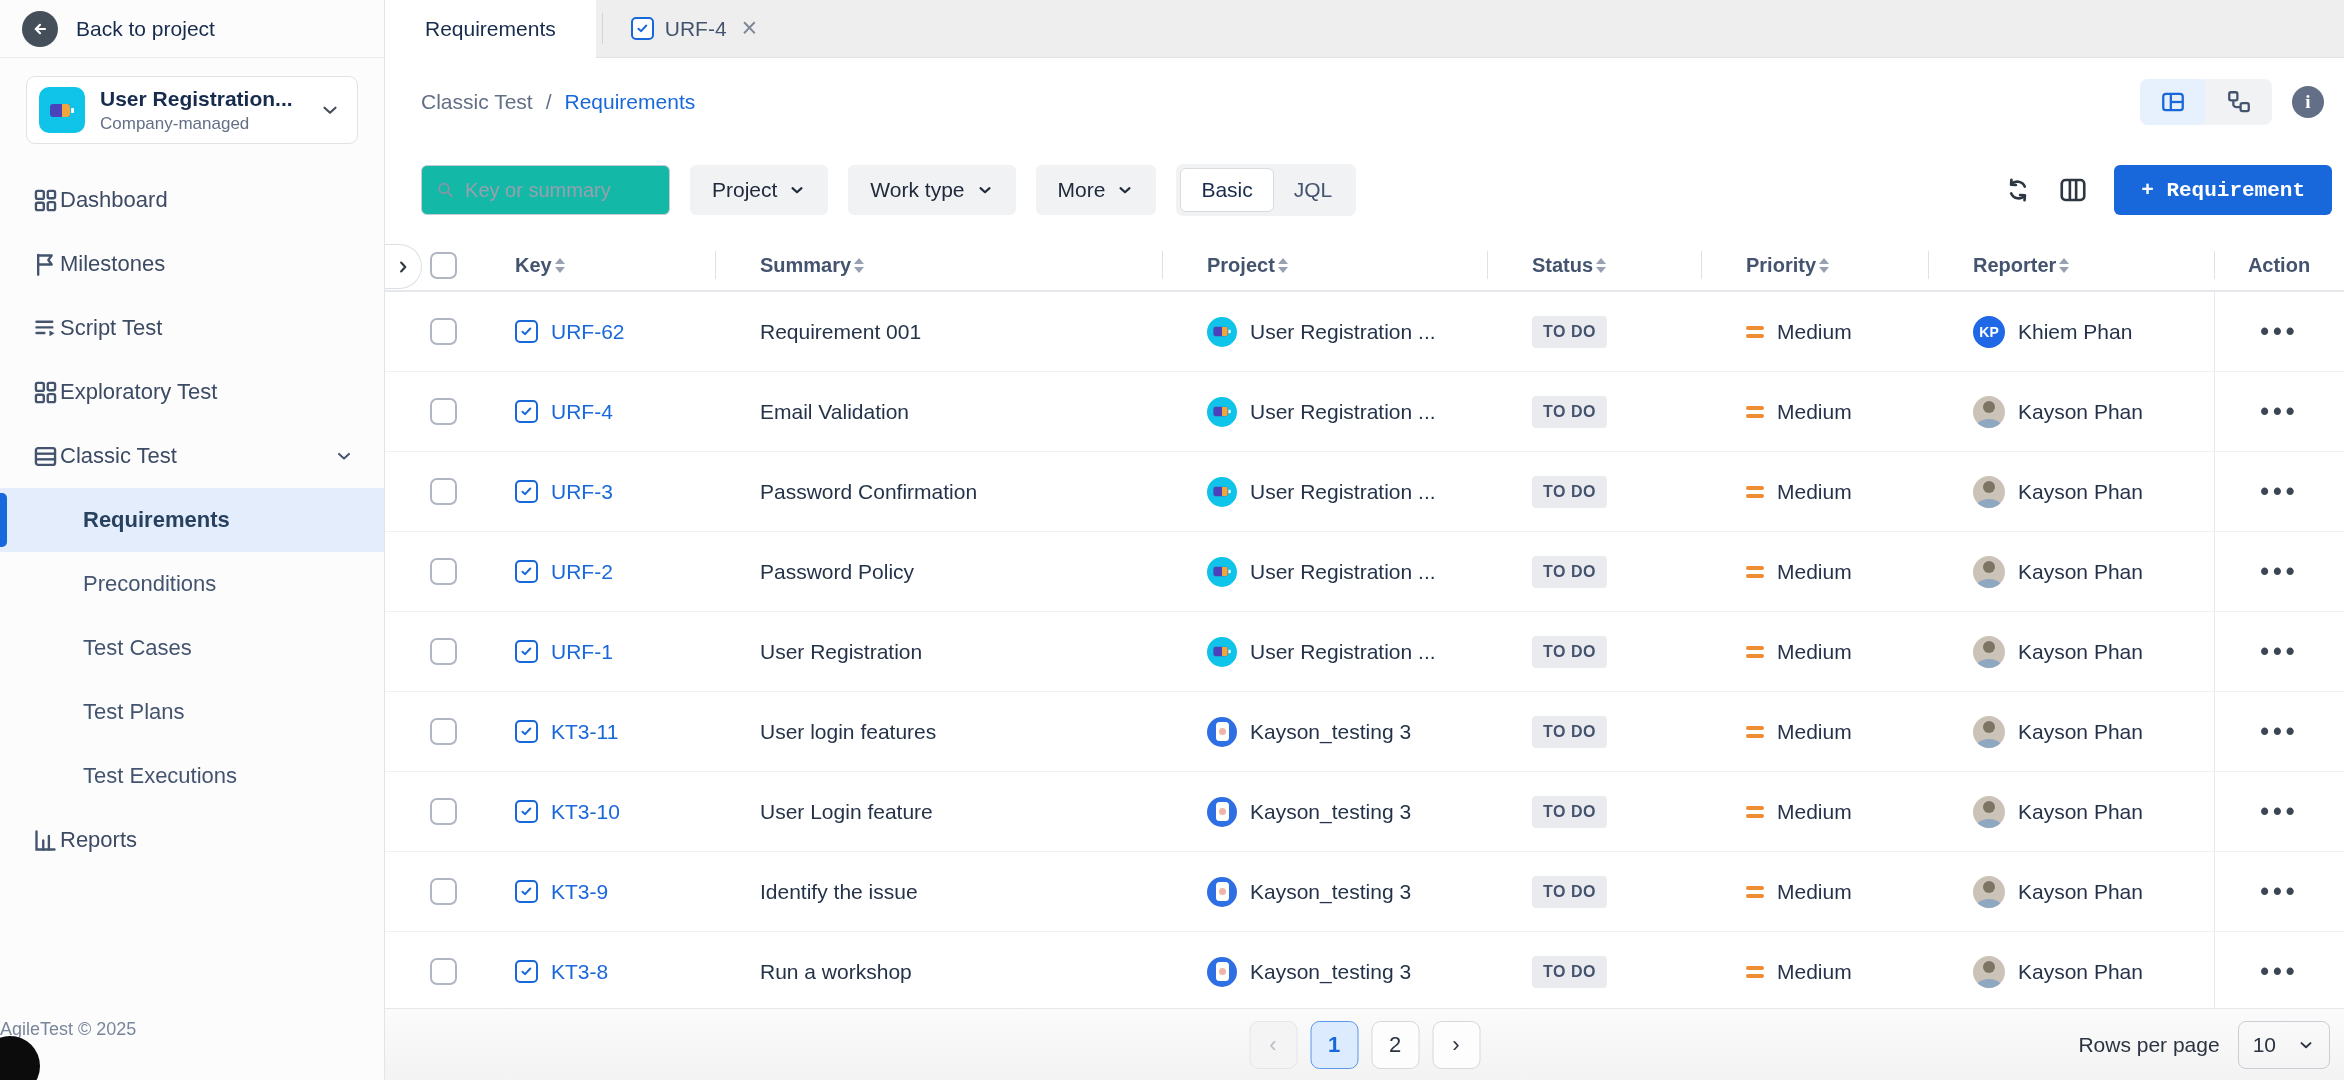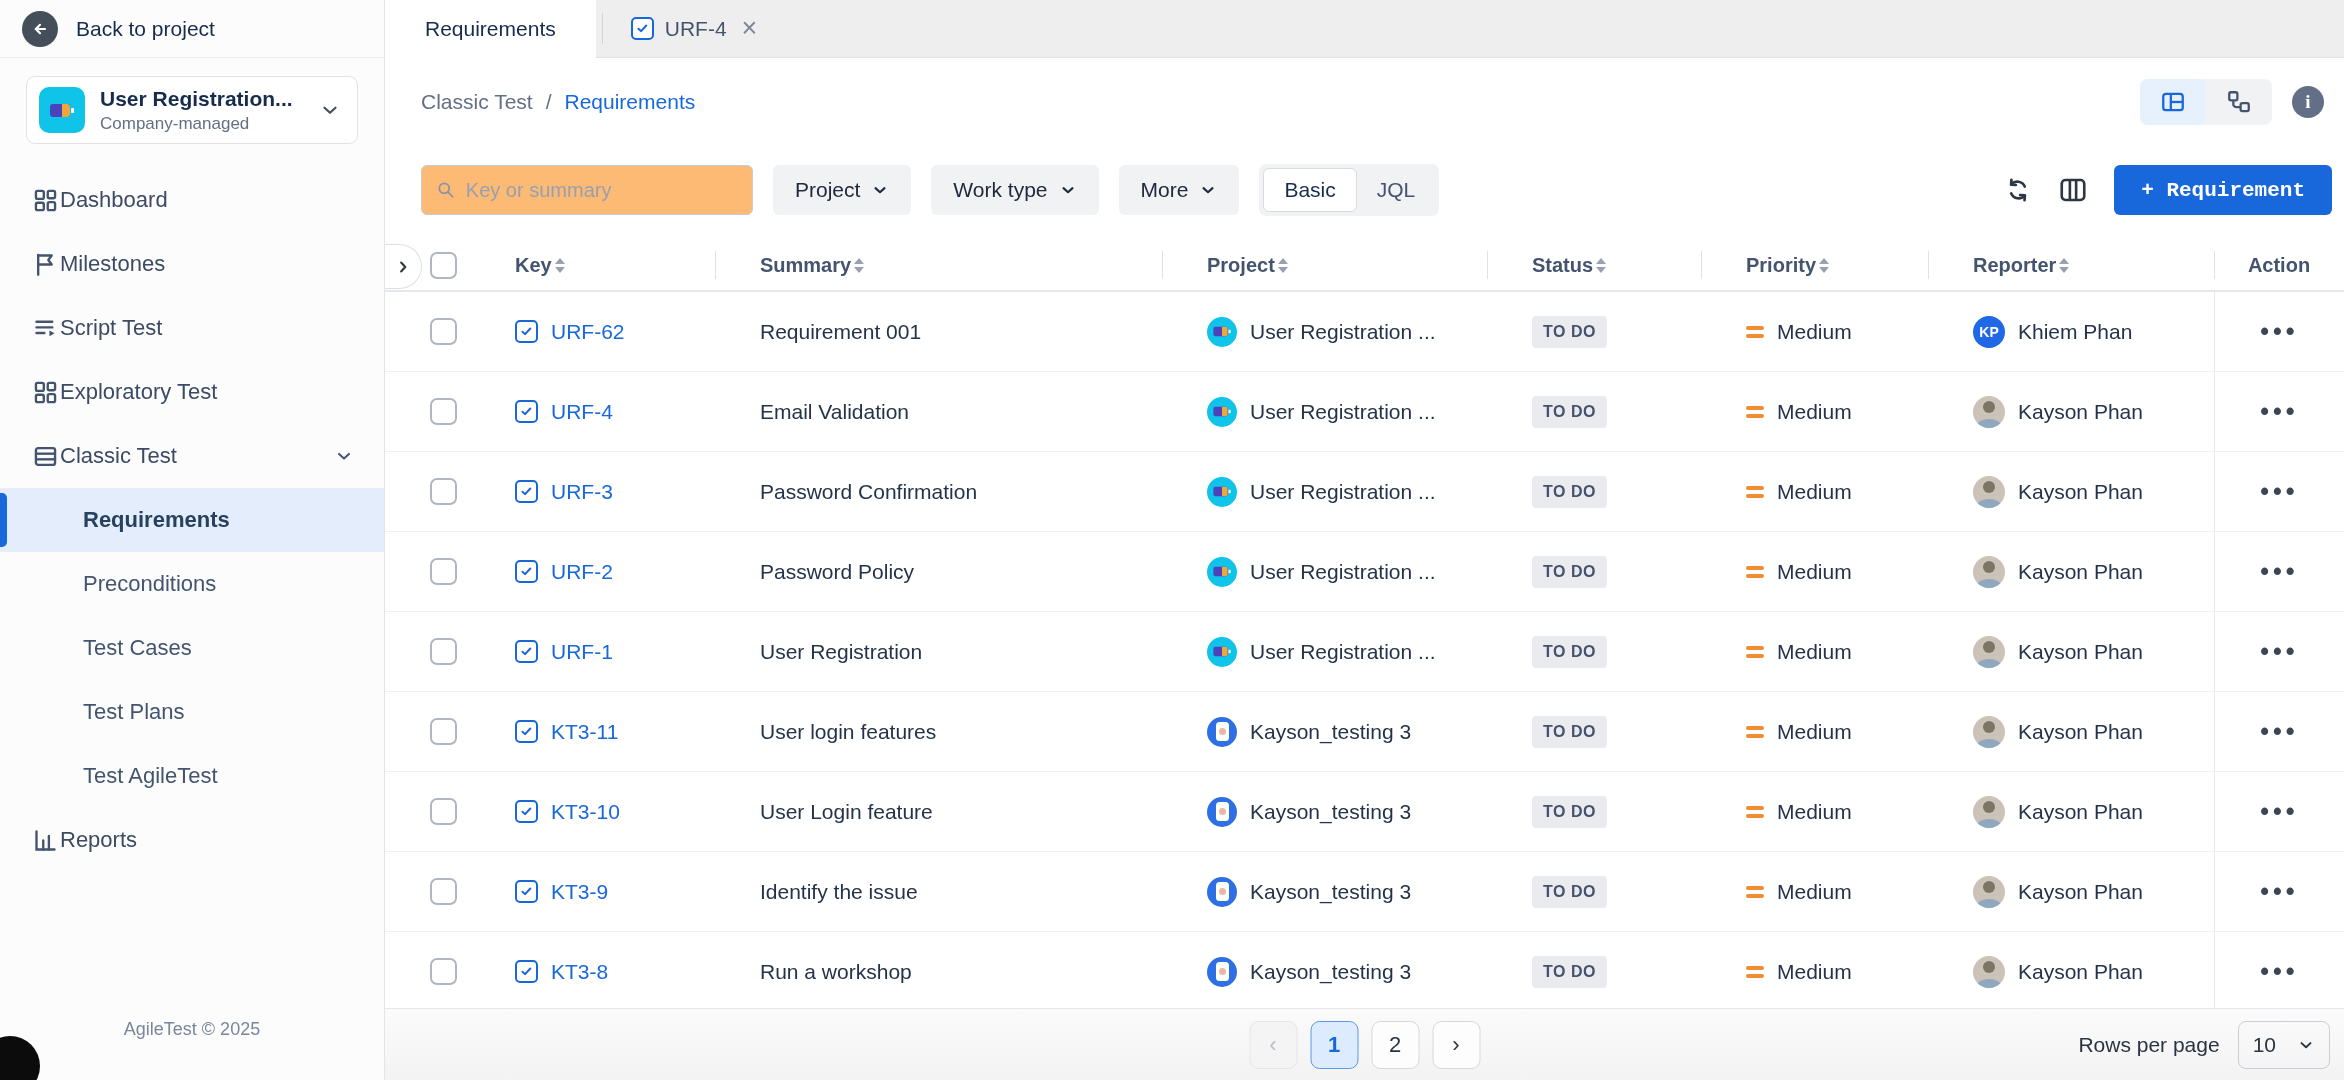--- a/index.html
+++ b/index.html
@@ -32,21 +32,21 @@
   .nav { padding-top:14px; }
   .nav-item { height:64px; display:flex; align-items:center; padding:0 30px;
     font-size:22px; font-weight:500; color:#3c4a63; cursor:pointer; }
   .nav-item .nico { width:30px; display:flex; justify-content:center; flex-shrink:0; }
   .nav-item .chev-end { margin-left:auto; }
   .sub-item { height:64px; display:flex; align-items:center; padding-left:83px;
     font-size:22px; color:#44546f; cursor:pointer; position:relative; }
   .sub-item.active { background:#e4edfb; color:#27415f; font-weight:600; }
   .sub-item.active::before { content:''; position:absolute; left:0; top:5px; bottom:5px;
     width:7px; background:#1868db; border-radius:0 5px 5px 0; }
-  .sb-footer { margin-top:auto; text-align:center; padding-bottom:40px;
+  .sb-footer { margin-top:auto; text-align:left; padding-bottom:40px;
     font-size:18px; color:#7a8699; }
   .widget-blob { position:absolute; left:-20px; bottom:-16px; width:60px; height:60px;
     border-radius:50%; background:#0c0c0c; }
 
   
   .main { flex:1; display:flex; flex-direction:column; background:#fff; min-width:0; }
 
   .tabbar { height:58px; background:#eeeeee; border-bottom:1px solid #e2e2e2;
     display:flex; align-items:stretch; flex-shrink:0; }
   .tab-active { background:#fff; padding:0 40px; display:flex; align-items:center;
@@ -67,22 +67,22 @@
   .view-toggle { display:flex; background:#f1f2f4; border-radius:8px; }
   .vt-seg { width:66px; height:46px; display:flex; align-items:center; justify-content:center;
     border-radius:8px; cursor:pointer; }
   .vt-seg.active { background:#e7f0fd; }
   .info-btn { width:32px; height:32px; border-radius:50%; background:#626f86; color:#fff;
     display:flex; align-items:center; justify-content:center; font-size:19px; font-weight:700;
     font-family:"Liberation Serif", serif; cursor:pointer; }
 
   .toolbar { height:100px; display:flex; align-items:center; gap:20px;
     padding:0 12px 0 36px; flex-shrink:0; }
-  .search-box { width:332px; height:50px; border:1.5px solid #c7ccd4; border-radius:6px;
-    background:#fdba74; display:flex; align-items:center; gap:10px; padding:0 14px; }
+  .search-box { width:249px; height:50px; border:1.5px solid #c7ccd4; border-radius:6px;
+    background:#14b8a6; display:flex; align-items:center; gap:10px; padding:0 14px; }
   .search-box input { border:none; outline:none; font-size:20px; width:100%;
     font-family:"Liberation Sans", sans-serif; color:#172b4d; background:transparent; }
   .search-box input::placeholder { color:#98a0ae; }
   .filter-btn { height:50px; background:#f1f2f4; border-radius:6px; display:flex;
     align-items:center; gap:11px; padding:0 22px; font-size:21px; font-weight:500;
     color:#202a3c; cursor:pointer; white-space:nowrap; }
   .mode-toggle { background:#f1f2f4; border-radius:7px; padding:4px; display:flex; align-items:center; }
   .mode { padding:0 20px; height:44px; display:flex; align-items:center; font-size:21px;
     color:#44546f; cursor:pointer; border-radius:6px; }
   .mode.active { background:#fff; border:1px solid #d8dbe0; color:#172b4d; }
@@ -253,21 +253,21 @@
       <div class="sub-item">
         <span>Preconditions</span>
       </div>
       <div class="sub-item">
         <span>Test Cases</span>
       </div>
       <div class="sub-item">
         <span>Test Plans</span>
       </div>
       <div class="sub-item">
-        <span>Test AgileTest</span>
+        <span>Test Executions</span>
       </div>
 
       <div class="nav-item">
         <span class="nico">
           <svg width="27" height="27" viewBox="0 0 24 24" fill="none" stroke="#44546f" stroke-width="2.1" stroke-linecap="round">
               <path d="M4 4v16h16"></path>
               <line x1="10" y1="20" x2="10" y2="12"></line>
               <line x1="15" y1="20" x2="15" y2="8"></line>
             </svg>
         </span>

